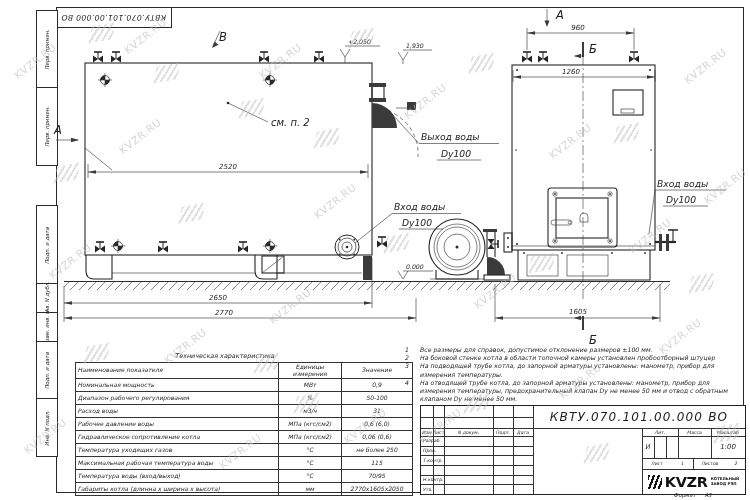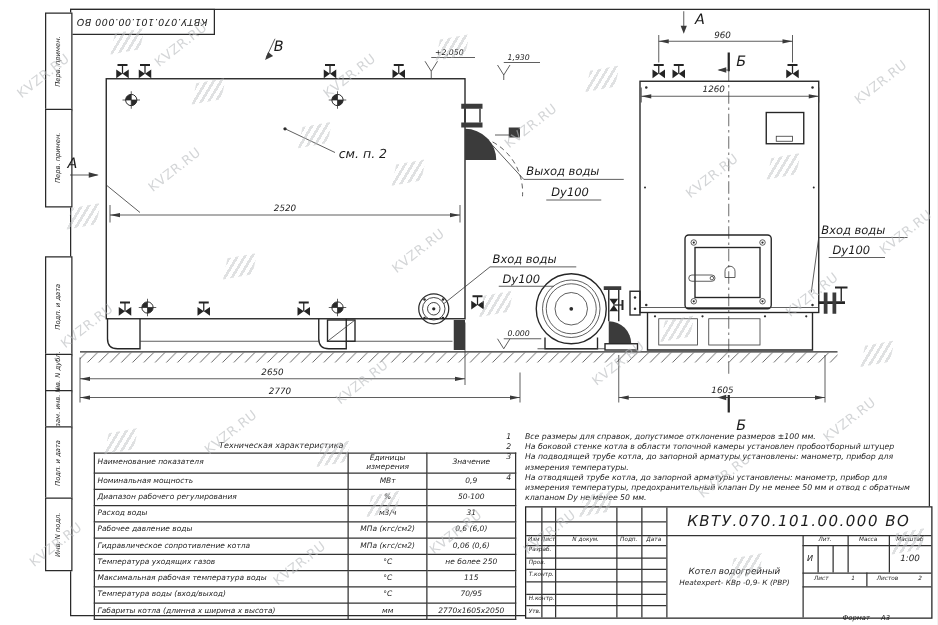--- a/index.html
+++ b/index.html
@@ -468,44 +468,48 @@
     <div class="tb cell-txt" style="left:92px;top:22px;width:20px;height:8px">Дата</div>
 
     <div class="tb cell-txt cell-left" style="left:0;top:30px;width:40px;height:9.7px">Разраб.</div>
     <div class="tb cell-txt cell-left" style="left:0;top:39.7px;width:40px;height:9.6px">Пров.</div>
     <div class="tb cell-txt cell-left" style="left:0;top:49.3px;width:40px;height:9.7px">Т.контр.</div>
     <div class="tb cell-txt cell-left" style="left:0;top:68.7px;width:40px;height:9.6px">Н.контр.</div>
     <div class="tb cell-txt cell-left" style="left:0;top:78.3px;width:40px;height:9.7px">Утв.</div>
 
     <div class="tb doc-num">КВТУ.070.101.00.000 ВО</div>
 
-    <div class="tb product">
-      <span class="l1">Котел водогрейный</span>
-      <span class="l2">Heatexpert- КВр -0,9- К (РВР)</span>
-    </div>
 
     <div class="tb vl" style="left:221px;top:22px;height:66px;border-left-width:1.2px"></div>
     <div class="tb hl" style="left:221px;top:30px;width:103px"></div>
     <div class="tb hl" style="left:221px;top:52px;width:103px"></div>
     <div class="tb hl" style="left:221px;top:63px;width:103px"></div>
     <div class="tb vl" style="left:257px;top:22px;height:30px"></div>
     <div class="tb vl" style="left:290px;top:22px;height:30px"></div>
     <div class="tb vl" style="left:233px;top:30px;height:22px"></div>
     <div class="tb vl" style="left:245px;top:30px;height:22px"></div>
     <div class="tb vl" style="left:272px;top:52px;height:11px"></div>
     <div class="tb cell-txt" style="left:221px;top:22px;width:36px;height:8px">Лит.</div>
     <div class="tb cell-txt" style="left:257px;top:22px;width:33px;height:8px">Масса</div>
     <div class="tb cell-txt" style="left:290px;top:22px;width:34px;height:8px">Масштаб</div>
     <div class="tb cell-txt" style="left:221px;top:30px;width:12px;height:22px;font-size:6.5px">И</div>
     <div class="tb cell-txt" style="left:290px;top:30px;width:34px;height:22px;font-size:7px">1:00</div>
     <div class="tb cell-txt" style="left:221px;top:52px;width:30px;height:11px">Лист</div>
     <div class="tb cell-txt" style="left:251px;top:52px;width:21px;height:11px">1</div>
     <div class="tb cell-txt" style="left:272px;top:52px;width:34px;height:11px">Листов</div>
     <div class="tb cell-txt" style="left:306px;top:52px;width:18px;height:11px">2</div>
 
+    <div class="tb logo-row">
+      <div class="logo-stripes"></div>
+      <span class="logo-word">KVZR</span>
+      <span class="logo-sub">
+        <span style="display:block">КОТЕЛЬНЫЙ</span>
+        <span style="display:block">ЗАВОД РЭП</span>
+      </span>
+    </div>
   </div>
 
   <div class="format">
     <span>Формат</span>
     <span>А3</span>
   </div>
 
 <span class="wm-text" style="left: 10px; top: 55px;">KVZR.RU</span>
     <span class="wm-text" style="left: 115px; top: 130px;">KVZR.RU</span>
     <span class="wm-text" style="left: 45px; top: 255px;">KVZR.RU</span>

